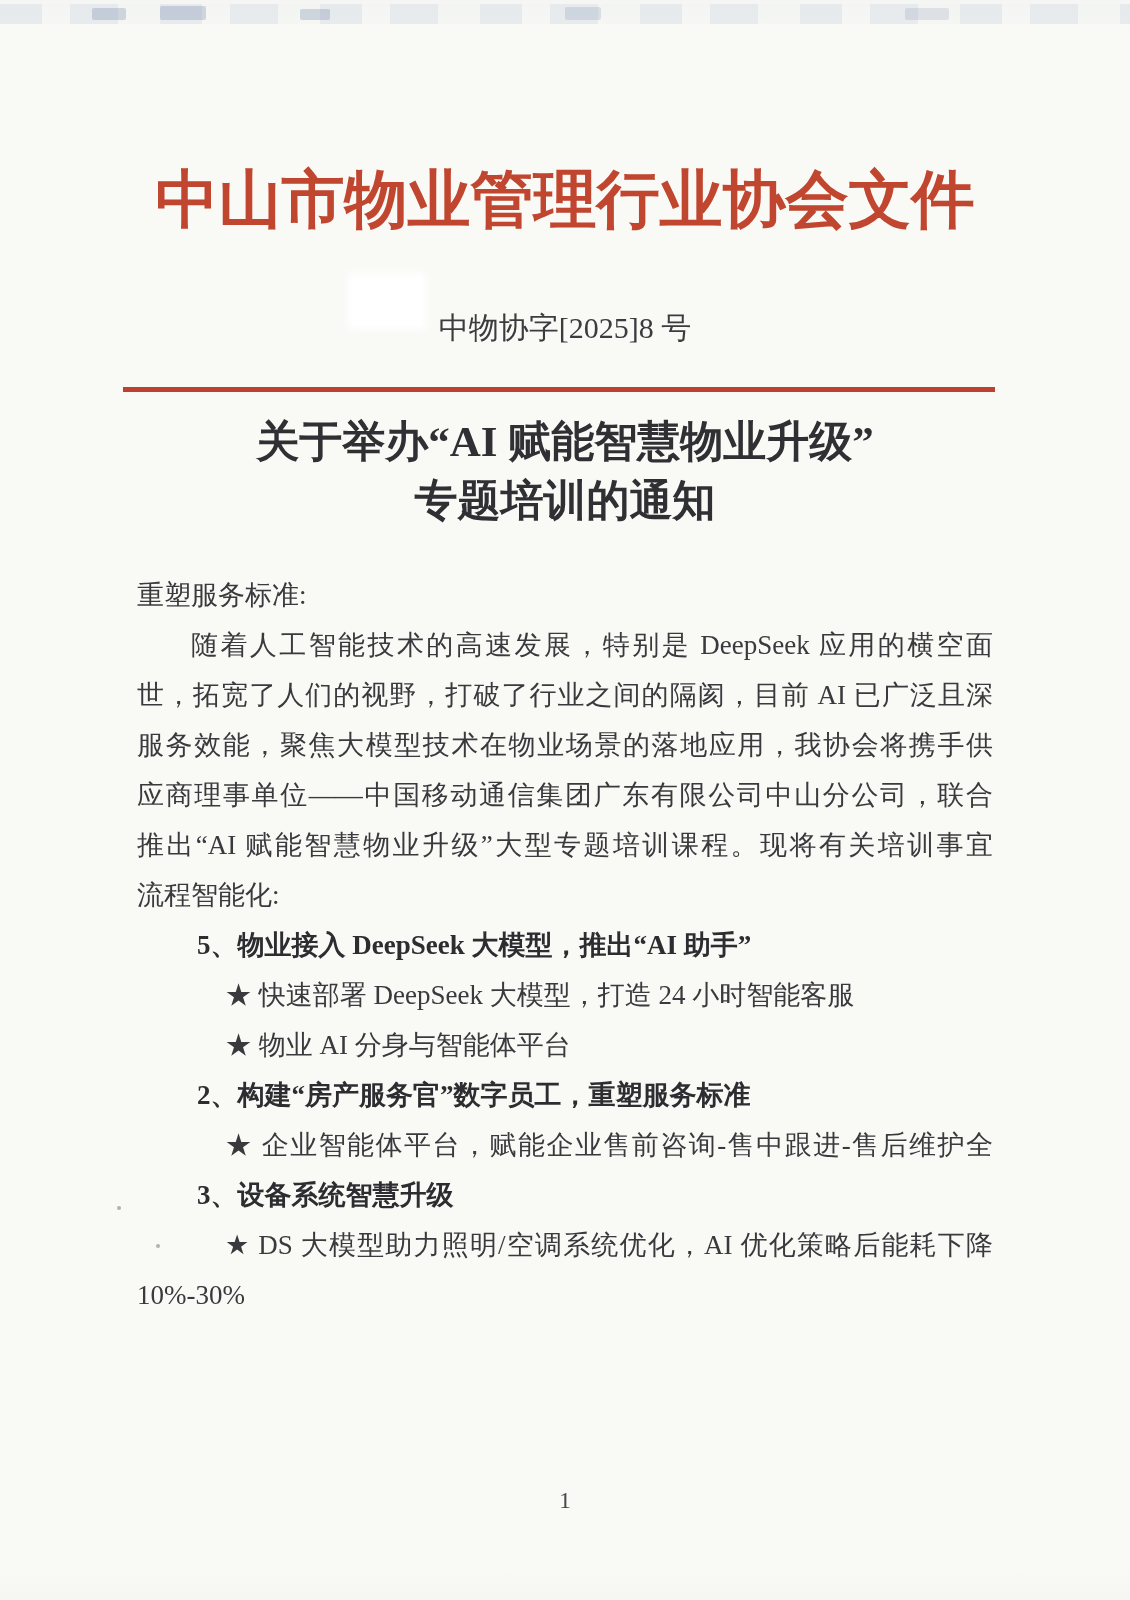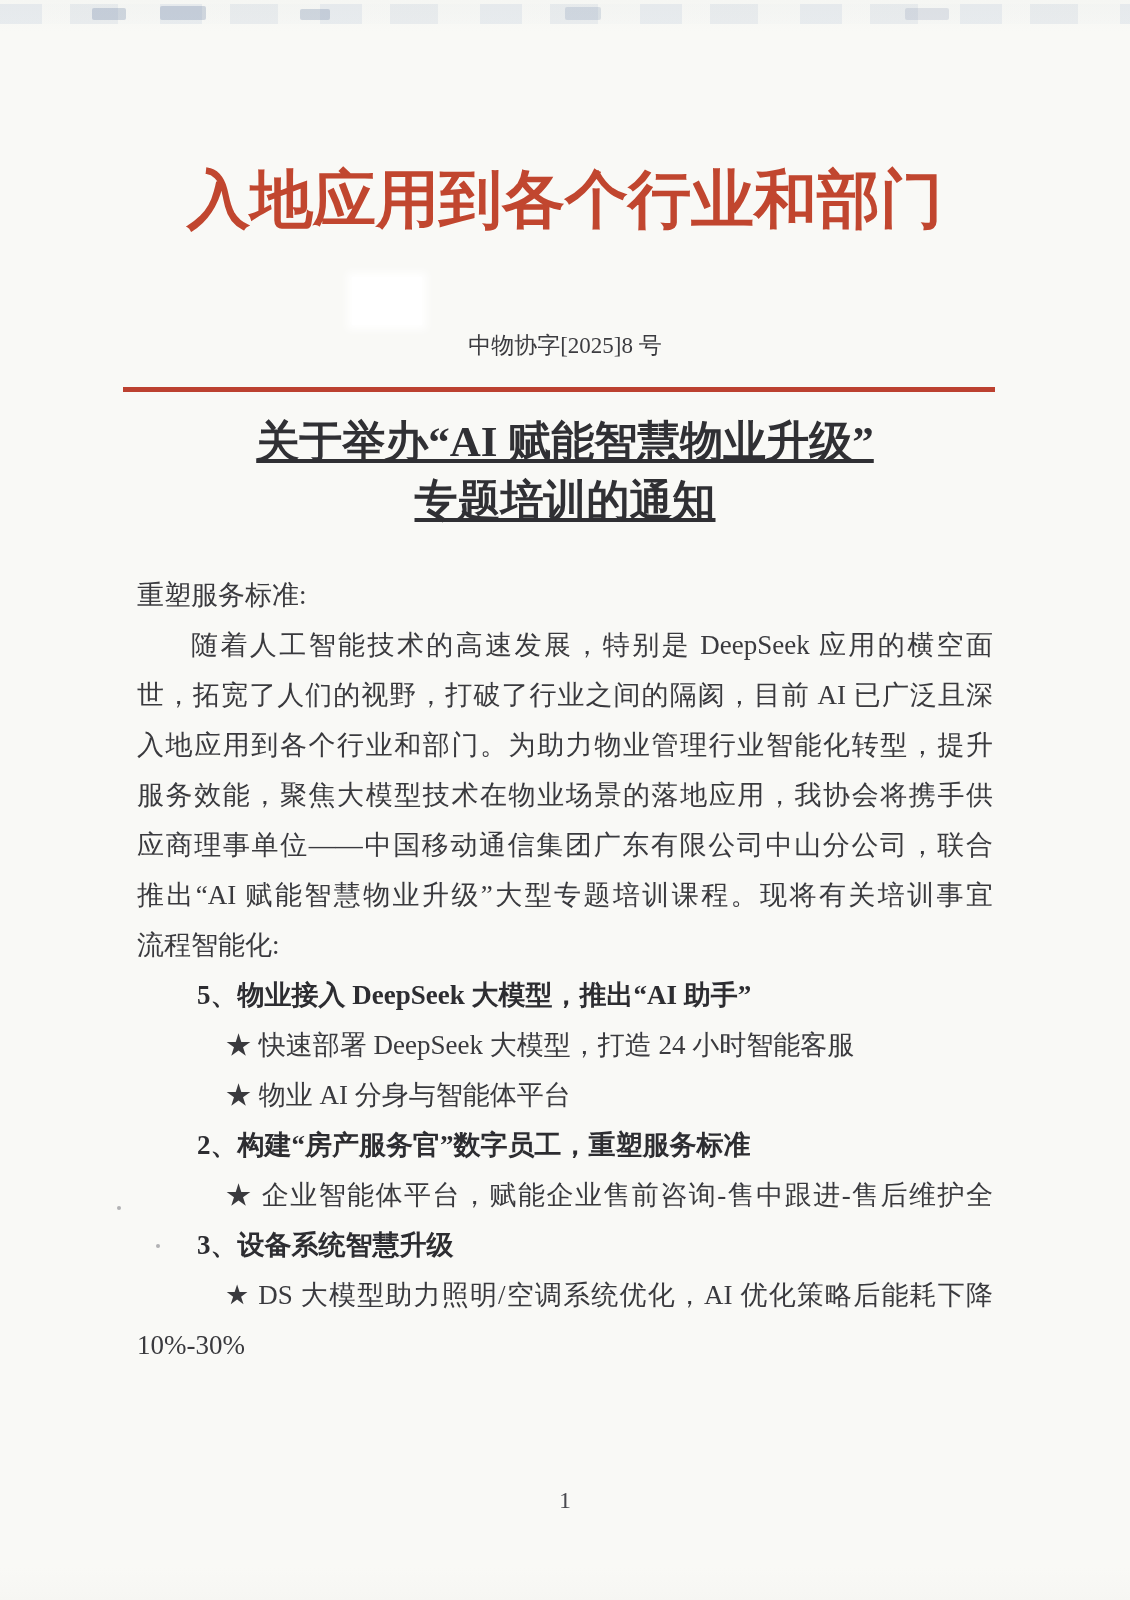--- a/index.html
+++ b/index.html
@@ -25,31 +25,30 @@
   .org-header {
     position:absolute; left:0; top:160px; width:100%;
     text-align:center; font-size:63px; font-weight:bold; line-height:80px;
     letter-spacing:0px;
   }
   .whiteout {
     position:absolute; left:352px; top:277px; width:70px; height:48px;
     background:#ffffff; box-shadow:0 0 8px 5px rgba(255,255,255,0.9);
   }
   .doc-number {
-    position:absolute; left:0; top:326px; width:100%;
-    text-align:center; font-size:23px; color:#3c3c40; line-height:40px;
+    position:absolute; left:0; top:308px; width:100%;
+    text-align:center; font-size:30px; color:#3c3c40; line-height:40px;
   }
   .red-rule {
     position:absolute; left:123px; top:387px; width:872px; height:5px;
   }
   .doc-title {
     position:absolute; left:0; top:412px; width:100%;
     text-align:center; font-size:43px; font-weight:bold; line-height:59px;
     color:#303034;
-    text-decoration:underline;
   }
   .body-lines {
     position:absolute; left:137px; top:570px; width:856px;
   }
   .ln {
     height:50px; line-height:50px; font-size:27px;
     white-space:pre; color:#3a3a3e;
   }
   .ln.fill { white-space:normal; text-align:justify; text-align-last:justify; }
   .ln.para { text-indent:54px; }
@@ -65,38 +64,37 @@
 
 <div class="page">
 
   <div class="scan-strip"></div>
   <div class="smudge" style="left:92px;top:8px;width:34px;height:12px;"></div>
   <div class="smudge" style="left:160px;top:6px;width:46px;height:14px;"></div>
   <div class="smudge" style="left:300px;top:9px;width:30px;height:11px;"></div>
   <div class="smudge" style="left:565px;top:7px;width:36px;height:13px;opacity:.7;"></div>
   <div class="smudge" style="left:905px;top:8px;width:44px;height:12px;opacity:.6;"></div>
 
-  <div class="org-header" style="color: rgb(193, 70, 47);">入地应用到各个行业和部门</div>
+  <div class="org-header" style="color: rgb(193, 70, 47);">中山市物业管理行业协会文件</div>
 
   <div class="whiteout"></div>
 
   <div class="doc-number">中物协字[2025]8 号</div>
 
   <div class="red-rule" style="background: rgb(188, 65, 48);"></div>
 
   <div class="doc-title">
     <div>关于举办“AI 赋能智慧物业升级”</div>
     <div>专题培训的通知</div>
   </div>
 
   <div class="body-lines">
       <div class="ln">重塑服务标准:</div>
       <div class="ln para fill">随着人工智能技术的高速发展，特别是 DeepSeek 应用的横空面</div>
       <div class="ln fill">世，拓宽了人们的视野，打破了行业之间的隔阂，目前 AI 已广泛且深</div>
-      <div class="ln fill">入地应用到各个行业和部门。为助力物业管理行业智能化转型，提升</div>
       <div class="ln fill">服务效能，聚焦大模型技术在物业场景的落地应用，我协会将携手供</div>
       <div class="ln fill">应商理事单位——中国移动通信集团广东有限公司中山分公司，联合</div>
       <div class="ln fill">推出“AI 赋能智慧物业升级”大型专题培训课程。现将有关培训事宜</div>
       <div class="ln">流程智能化:</div>
       <div class="ln num">5、物业接入 DeepSeek 大模型，推出“AI 助手”</div>
       <div class="ln star">★ 快速部署 DeepSeek 大模型，打造 24 小时智能客服</div>
       <div class="ln star">★ 物业 AI 分身与智能体平台</div>
       <div class="ln num">2、构建“房产服务官”数字员工，重塑服务标准</div>
       <div class="ln star fill">★ 企业智能体平台，赋能企业售前咨询-售中跟进-售后维护全</div>
       <div class="ln num">3、设备系统智慧升级</div>

